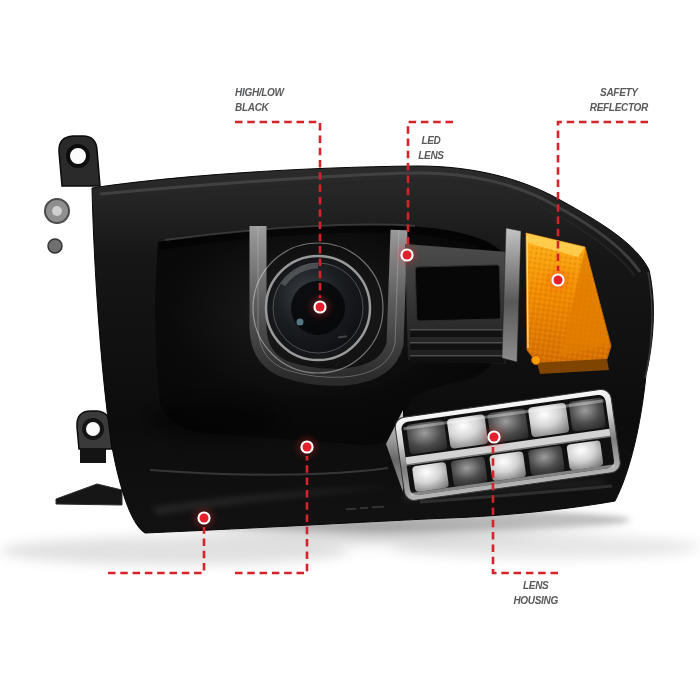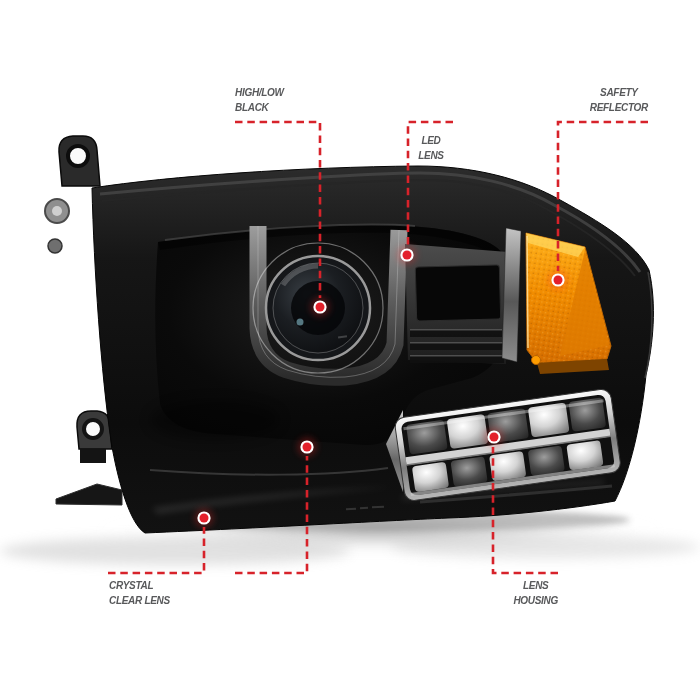--- a/index.html
+++ b/index.html
@@ -265,22 +265,18 @@
     <span class="ln">BLACK</span>
   </div>
   <div class="callout ta-c" style="left:406px;top:86px;width:50px;margin-top:48px;">
     <span class="ln">LED</span>
     <span class="ln">LENS</span>
   </div>
   <div class="callout ta-r" style="right:52px;top:86px;">
     <span class="ln">SAFETY</span>
     <span class="ln">REFLECTOR</span>
   </div>
-  <div class="callout" style="left:109px;top:579px;">
-    <span class="ln">CRYSTAL</span>
-    <span class="ln">CLEAR LENS</span>
-  </div>
   <div class="callout ta-r" style="right:142px;top:579px;">
     <span class="ln">LENS</span>
     <span class="ln">HOUSING</span>
   </div>
 
 </div>
 
 </body></html>

